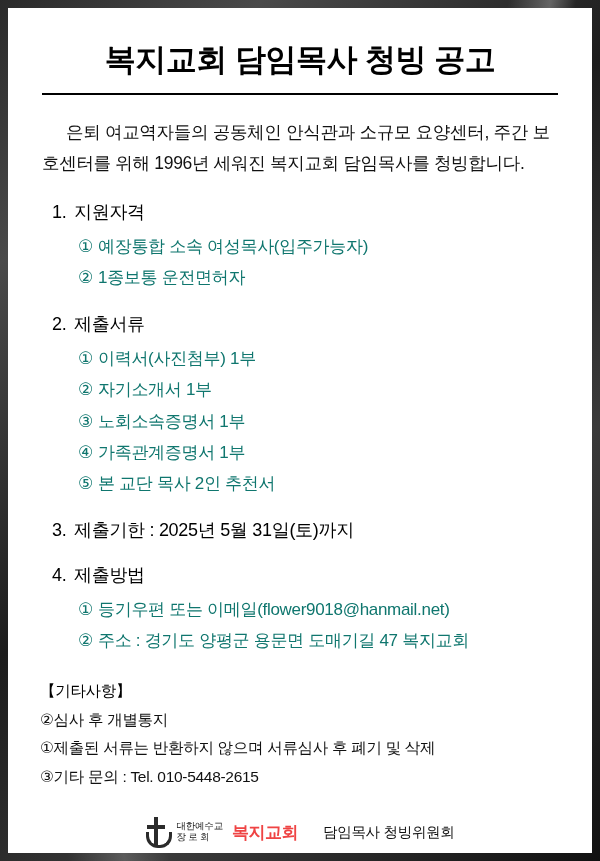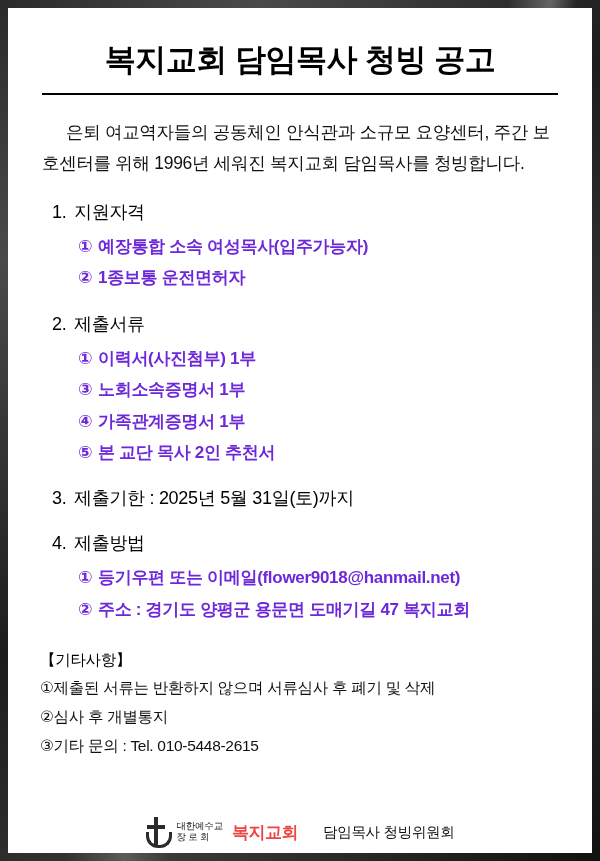--- a/index.html
+++ b/index.html
@@ -98,22 +98,21 @@
   .sub-list {
     margin: 4px 0 0 0;
     padding: 0;
     list-style: none;
   }
   .sub-item {
     font-size: 17px;
     line-height: 1.85;
     letter-spacing: -0.3px;
     padding-left: 26px;
-    color: #6d28d9;
-    font-weight: bold;
+    color: #0f766e;
   }
   .sub-marker {
     display: inline-block;
     width: 20px;
   }
 
   .notes {
     margin: 20px 0 0 0;
     padding-left: 32px;
   }
@@ -217,20 +216,21 @@
           <li class="sub-item"><span class="sub-marker">②</span><span>1종보통 운전면허자</span></li>
         </ul>
       </div>
 
       <div class="section">
         <div class="sec-head">
           <span class="sec-num">2.</span><span>제출서류</span>
         </div>
         <ul class="sub-list">
           <li class="sub-item"><span class="sub-marker">①</span><span>이력서(사진첨부) 1부</span></li>
+          <li class="sub-item"><span class="sub-marker">②</span><span>자기소개서 1부</span></li>
           <li class="sub-item"><span class="sub-marker">③</span><span>노회소속증명서 1부</span></li>
           <li class="sub-item"><span class="sub-marker">④</span><span>가족관계증명서 1부</span></li>
           <li class="sub-item"><span class="sub-marker">⑤</span><span>본 교단 목사 2인 추천서</span></li>
         </ul>
       </div>
 
       <div class="section">
         <div class="sec-head">
           <span class="sec-num">3.</span><span>제출기한 : 2025년 5월 31일(토)까지</span>
         </div>
@@ -243,22 +243,22 @@
         <ul class="sub-list">
           <li class="sub-item"><span class="sub-marker">①</span><span>등기우편 또는 이메일(flower9018@hanmail.net)</span></li>
           <li class="sub-item"><span class="sub-marker">②</span><span>주소 : 경기도 양평군 용문면 도매기길 47 복지교회</span></li>
         </ul>
       </div>
 
     </div>
 
     <div class="notes">
       <div class="notes-title">【기타사항】</div>
+      <div class="note-item">②심사 후 개별통지</div>
       <div class="note-item">①제출된 서류는 반환하지 않으며 서류심사 후 폐기 및 삭제</div>
-      <div class="note-item">②심사 후 개별통지</div>
       <div class="note-item">③기타 문의 : Tel. 010-5448-2615</div>
     </div>
 
     <div class="footer">
       <div class="logo-mark">
         <div class="cross-v"></div>
         <div class="cross-h"></div>
         <div class="arc"></div>
       </div>
       <div class="logo-small">

